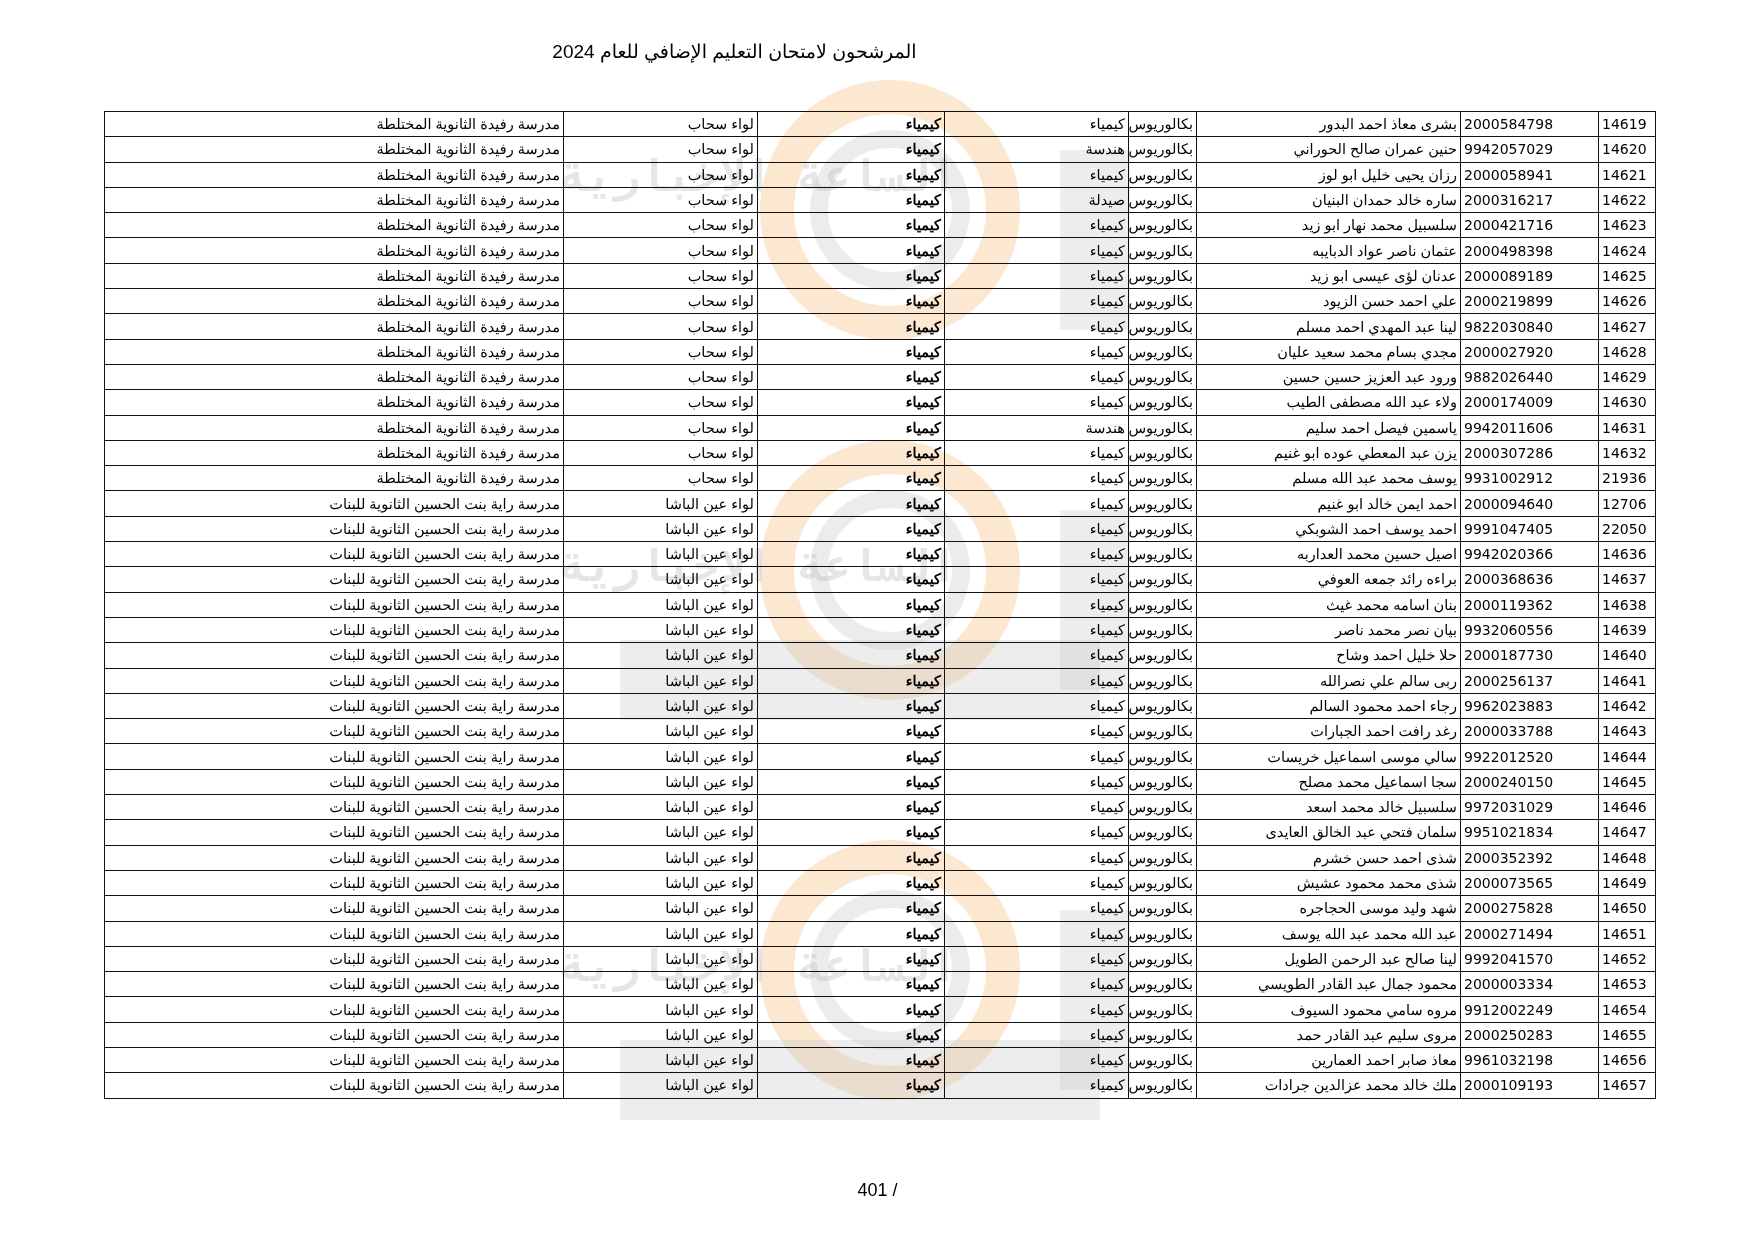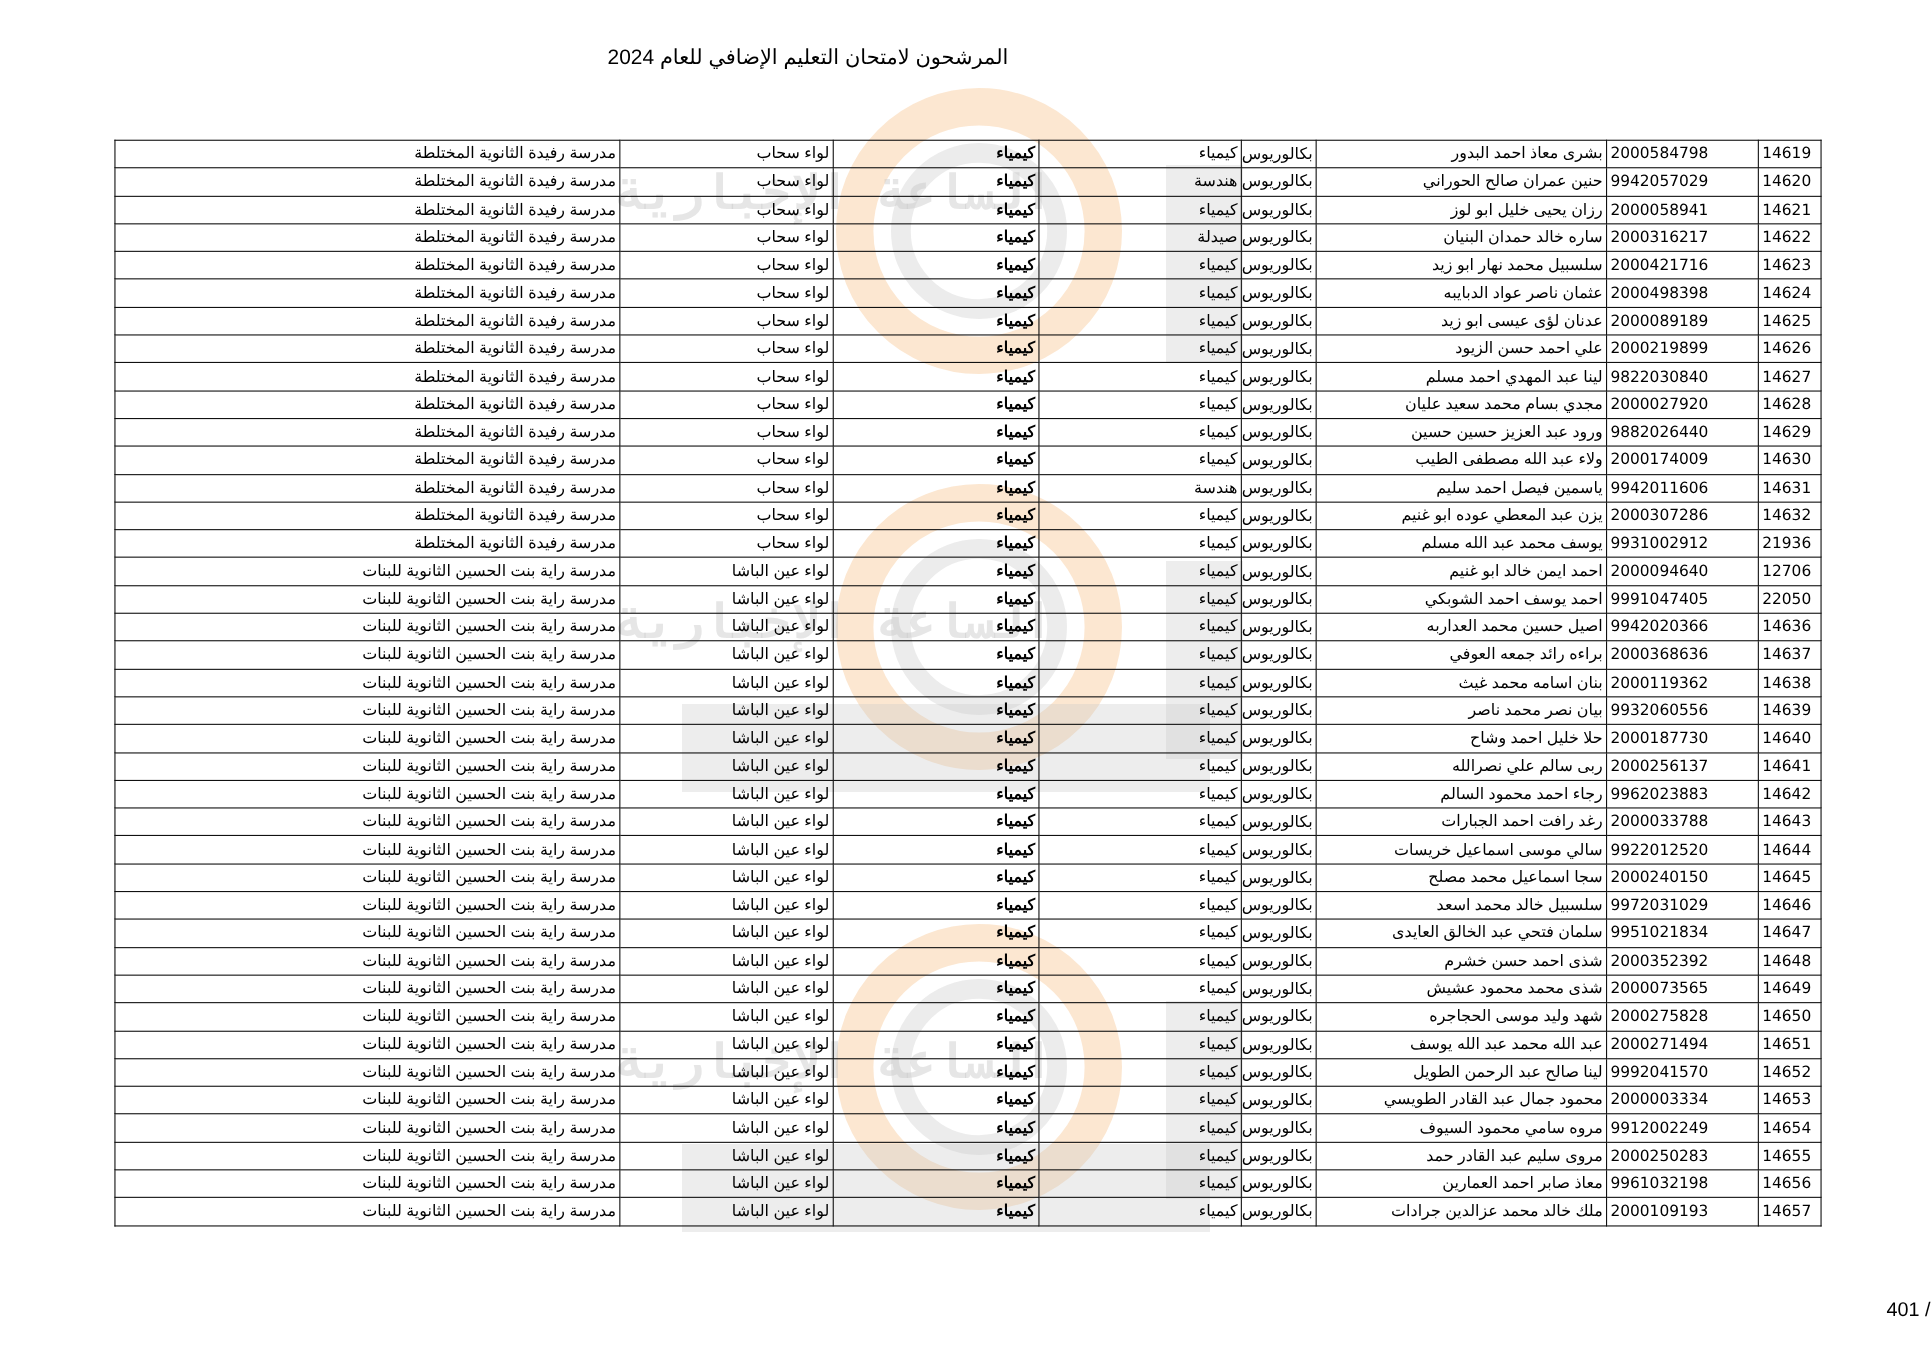--- a/index.html
+++ b/index.html
@@ -3,26 +3,26 @@
 <meta charset="utf-8">
 <style>
   html, body { margin:0; padding:0; background:#ffffff; }
   body { width:1755px; height:1240px; position:relative; overflow:hidden; font-family:"Liberation Sans", sans-serif; color:#000; }
   .watermark { position:absolute; pointer-events:none; }
   .wm-ring { position:absolute; border-radius:50%; border:34px solid rgba(244,170,90,0.28); }
   .wm-inner { position:absolute; border-radius:50%; border:18px solid rgba(200,200,200,0.35); }
   .wm-block { position:absolute; background:rgba(200,200,200,0.32); }
   .wm-text { position:absolute; font-size:44px; font-weight:bold; color:rgba(200,200,200,0.45); direction:rtl; font-family:Liberation Mono, monospace; }
   .title { position:absolute; top:40px; left:0; width:1469px; text-align:center; font-size:19px; direction:rtl; }
-  .tbl { position:absolute; left:104px; top:127px; width:1551px; border-collapse:collapse; table-layout:fixed; direction:ltr; }
+  .tbl { position:absolute; left:104px; top:111px; width:1551px; border-collapse:collapse; table-layout:fixed; direction:ltr; }
   .tbl td { border:1.5px solid #111; height:24.3px; padding:0 3px; font-size:14.5px; white-space:nowrap; overflow:hidden; line-height:24px; }
   .tbl td.ar { direction:rtl; text-align:right; }
   .tbl td.num { text-align:left; font-family:"DejaVu Sans", sans-serif; font-size:14px; }
   .tbl td.bold { font-weight:bold; }
-  .pageno { position:absolute; top:1180px; left:0; width:1755px; text-align:right; font-size:18px; }
+  .pageno { position:absolute; top:1180px; left:0; width:1755px; text-align:center; font-size:18px; }
 </style>
 </head>
 <body>
 
 <div class="watermark" style="left:760px;top:80px;width:260px;height:260px;">
   <div class="wm-ring" style="left:0;top:0;width:192px;height:192px;"></div>
   <div class="wm-inner" style="left:50px;top:50px;width:124px;height:124px;"></div>
   <div class="wm-block" style="left:300px;top:70px;width:70px;height:180px;"></div>
   <div class="wm-text" style="left:-200px;top:70px;">الساعة الإخبارية</div>
 </div>

